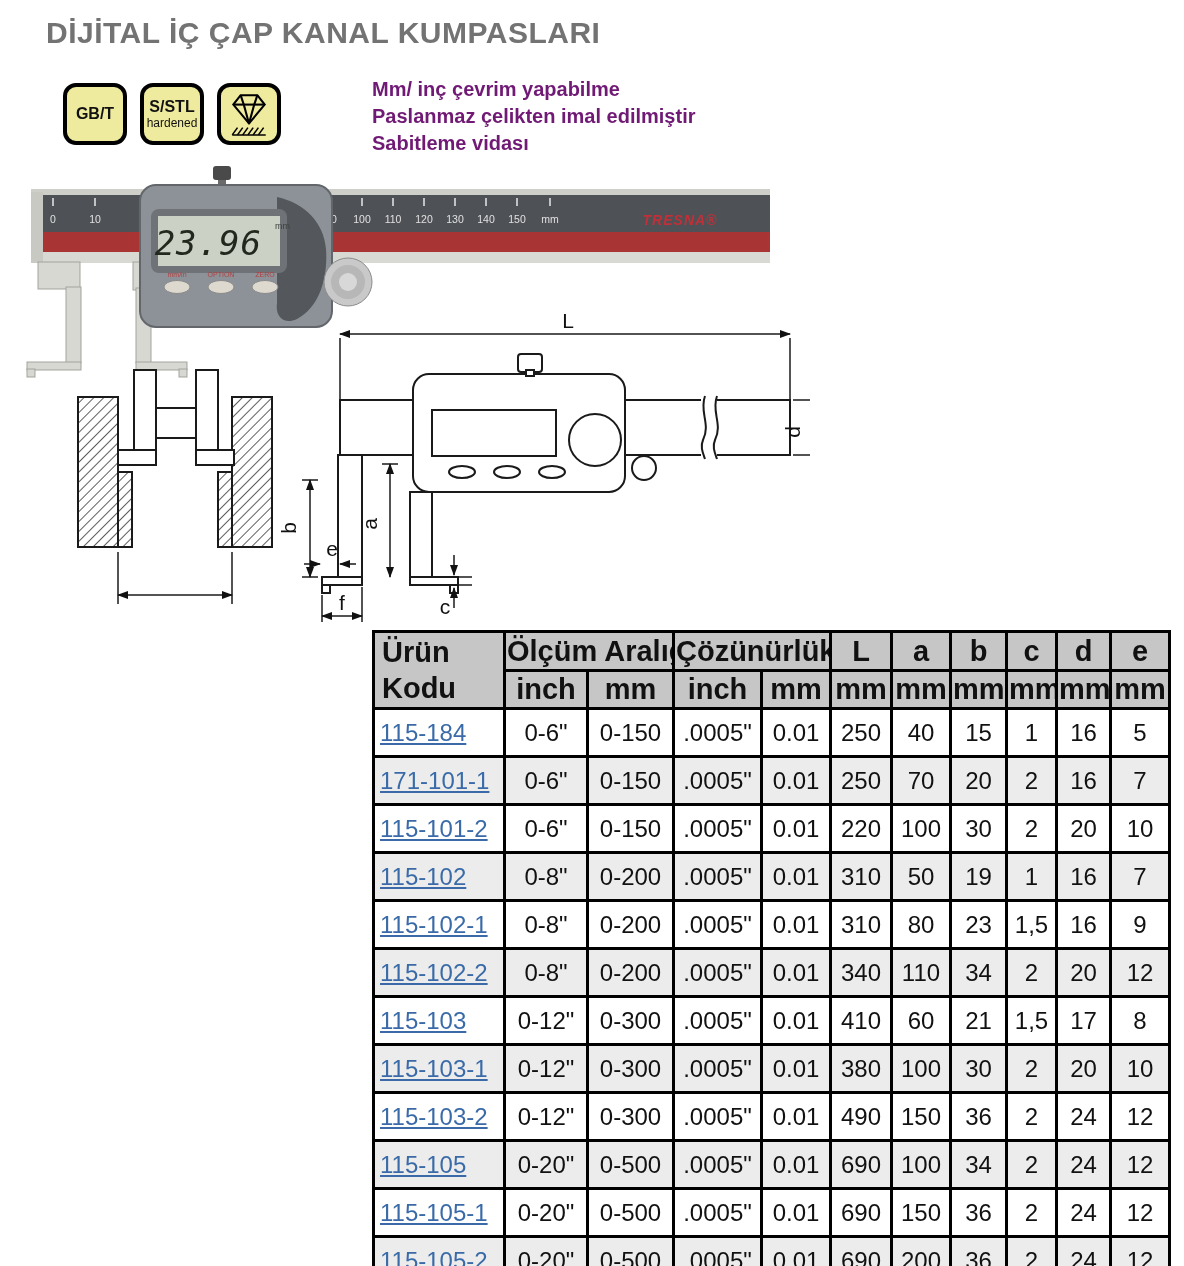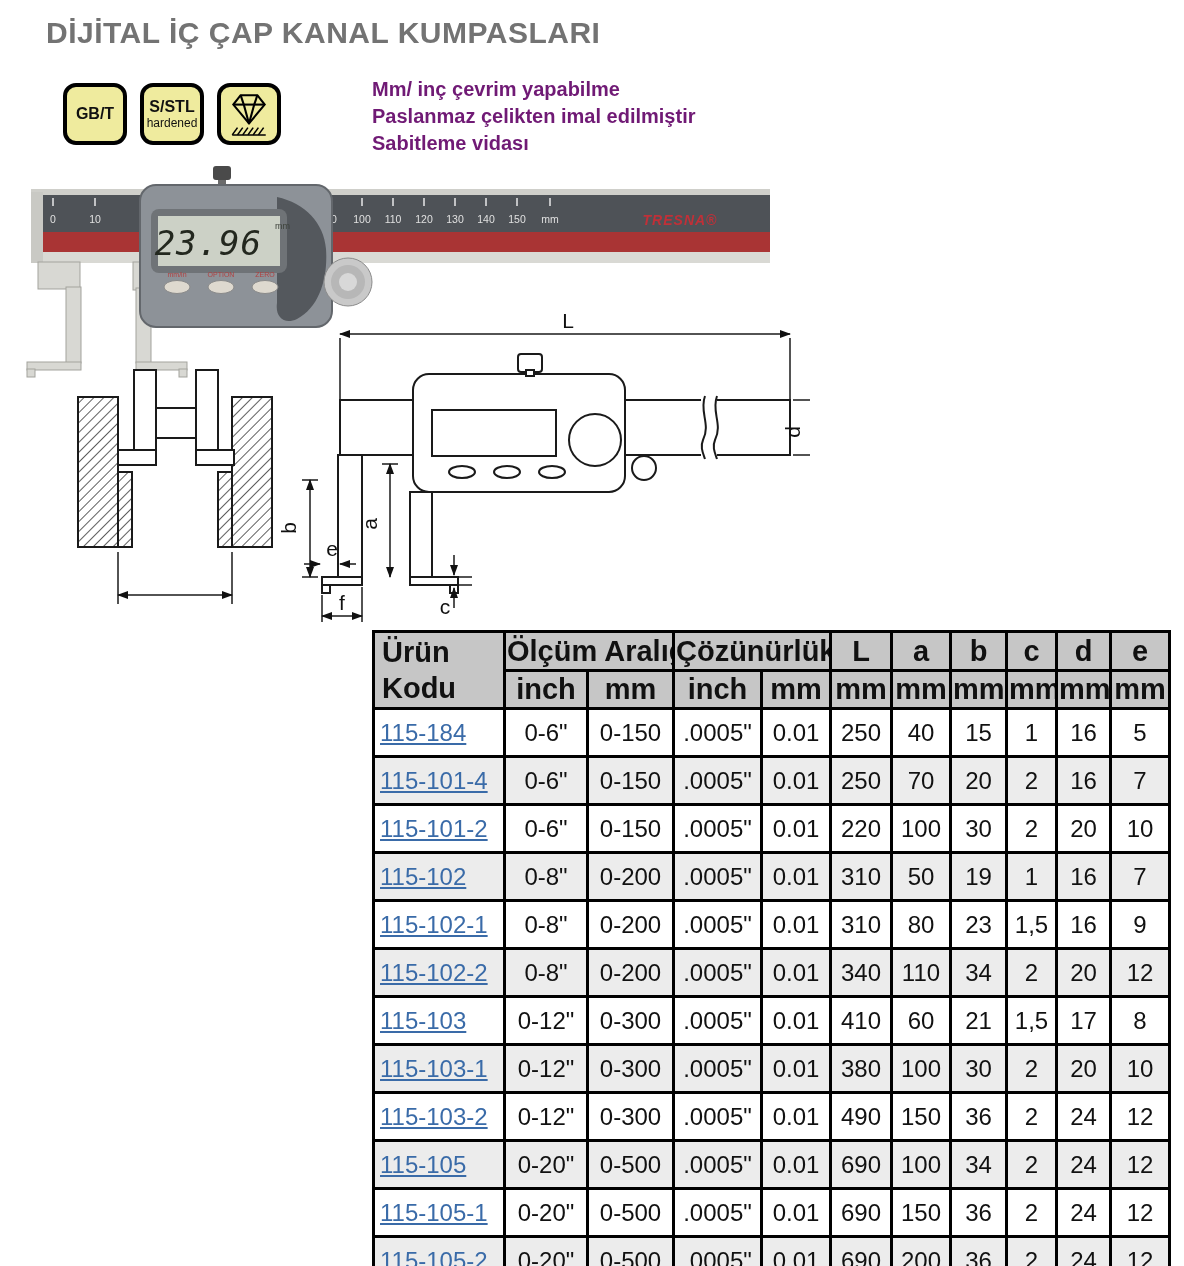--- a/index.html
+++ b/index.html
@@ -298,21 +298,21 @@
           <td>.0005"</td>
           <td>0.01</td>
           <td>250</td>
           <td>40</td>
           <td>15</td>
           <td>1</td>
           <td>16</td>
           <td>5</td>
         </tr>
         <tr>
-          <td class="code-cell"><a href="#">115-101-4</a></td>
+          <td class="code-cell"><a href="#">171-101-1</a></td>
           <td>0-6"</td>
           <td>0-150</td>
           <td>.0005"</td>
           <td>0.01</td>
           <td>250</td>
           <td>70</td>
           <td>20</td>
           <td>2</td>
           <td>16</td>
           <td>7</td>

